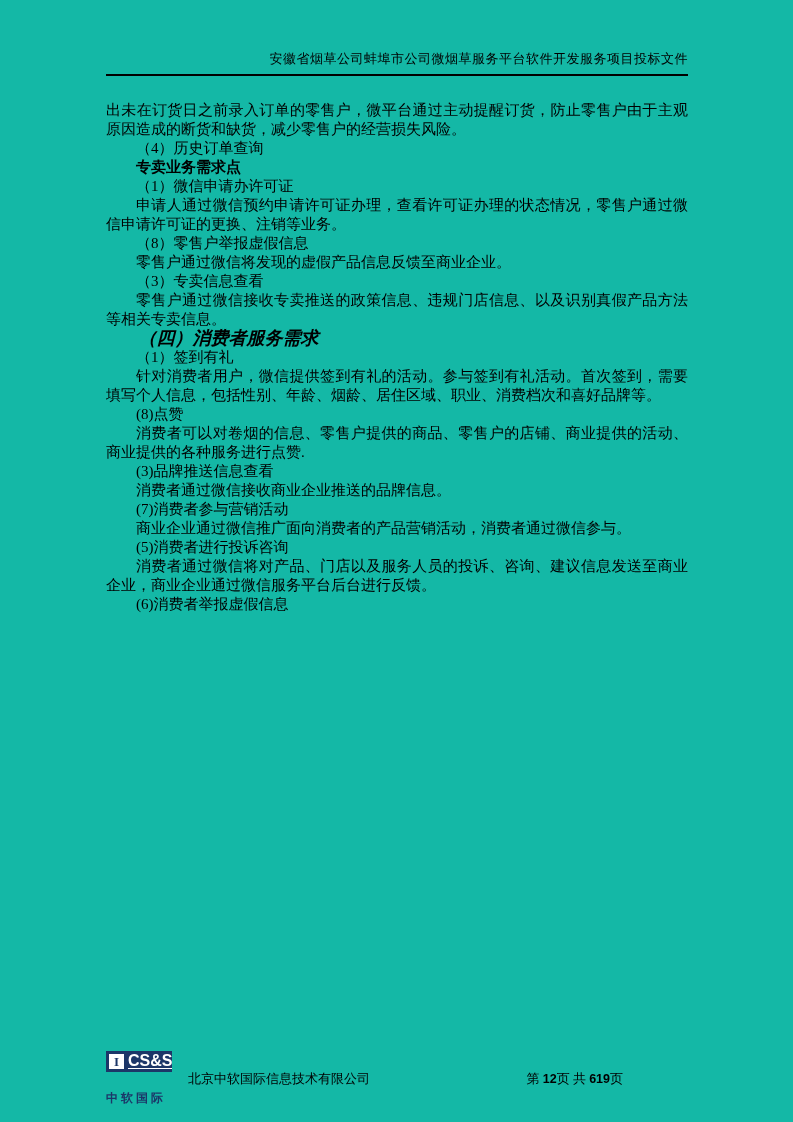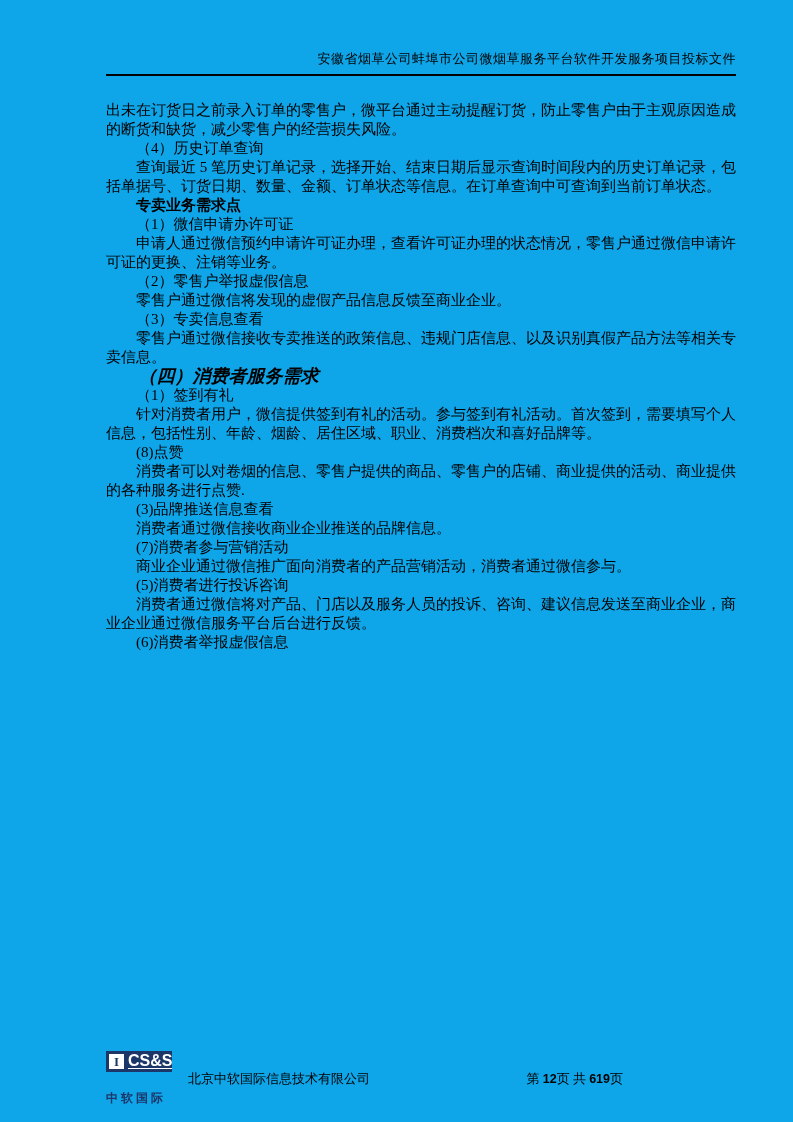--- a/index.html
+++ b/index.html
@@ -1,23 +1,23 @@
 <!DOCTYPE html>
 <html><head>
 <meta charset="utf-8">
 <style>
   html,body { margin:0; padding:0; background:#ffffff; }
   .page {
     position:relative;
     width:793px; height:1122px;
-    background:#0ea5e9;
+    background:#14b8a6;
     color:#000000;
     font-family:"Liberation Serif","DejaVu Serif",serif;
     box-sizing:border-box;
-    padding:50px 57px 0 106px;
+    padding:50px 105px 0 106px;
     overflow:hidden;
   }
   .header {
     text-align:right;
     font-size:13px;
     letter-spacing:0.5px;
     border-bottom:2px solid #000;
     padding-bottom:6px;
   }
   .content {
@@ -81,25 +81,24 @@
 
 <div class="page">
 
   <div class="header">
     <span>安徽省烟草公司蚌埠市公司微烟草服务平台软件开发服务项目投标文件</span>
   </div>
 
   <div class="content">
     <p>出未在订货日之前录入订单的零售户，微平台通过主动提醒订货，防止零售户由于主观原因造成的断货和缺货，减少零售户的经营损失风险。</p>
     <p class="ind">（4）历史订单查询</p>
-    <p class="ind">查询最近 5 笔历史订单记录，选择开始、结束日期后显示查询时间段内的历史订单记录，包括单据号、订货日期、数量、金额、订单状态等信息。在订单查询中可查询到当前订单状态。</p>
     <p class="subhead">专卖业务需求点</p>
     <p class="ind">（1）微信申请办许可证</p>
     <p class="ind">申请人通过微信预约申请许可证办理，查看许可证办理的状态情况，零售户通过微信申请许可证的更换、注销等业务。</p>
-    <p class="ind">（2）零售户举报虚假信息</p>
+    <p class="ind">（8）零售户举报虚假信息</p>
     <p class="ind">零售户通过微信将发现的虚假产品信息反馈至商业企业。</p>
     <p class="ind">（3）专卖信息查看</p>
     <p class="ind">零售户通过微信接收专卖推送的政策信息、违规门店信息、以及识别真假产品方法等相关专卖信息。</p>
     <p class="sect">（四）消费者服务需求</p>
     <p class="ind">（1）签到有礼</p>
     <p class="ind">针对消费者用户，微信提供签到有礼的活动。参与签到有礼活动。首次签到，需要填写个人信息，包括性别、年龄、烟龄、居住区域、职业、消费档次和喜好品牌等。</p>
     <p class="ind">(8)点赞</p>
     <p class="ind">消费者可以对卷烟的信息、零售户提供的商品、零售户的店铺、商业提供的活动、商业提供的各种服务进行点赞.</p>
     <p class="ind">(3)品牌推送信息查看</p>
     <p class="ind">消费者通过微信接收商业企业推送的品牌信息。</p>

